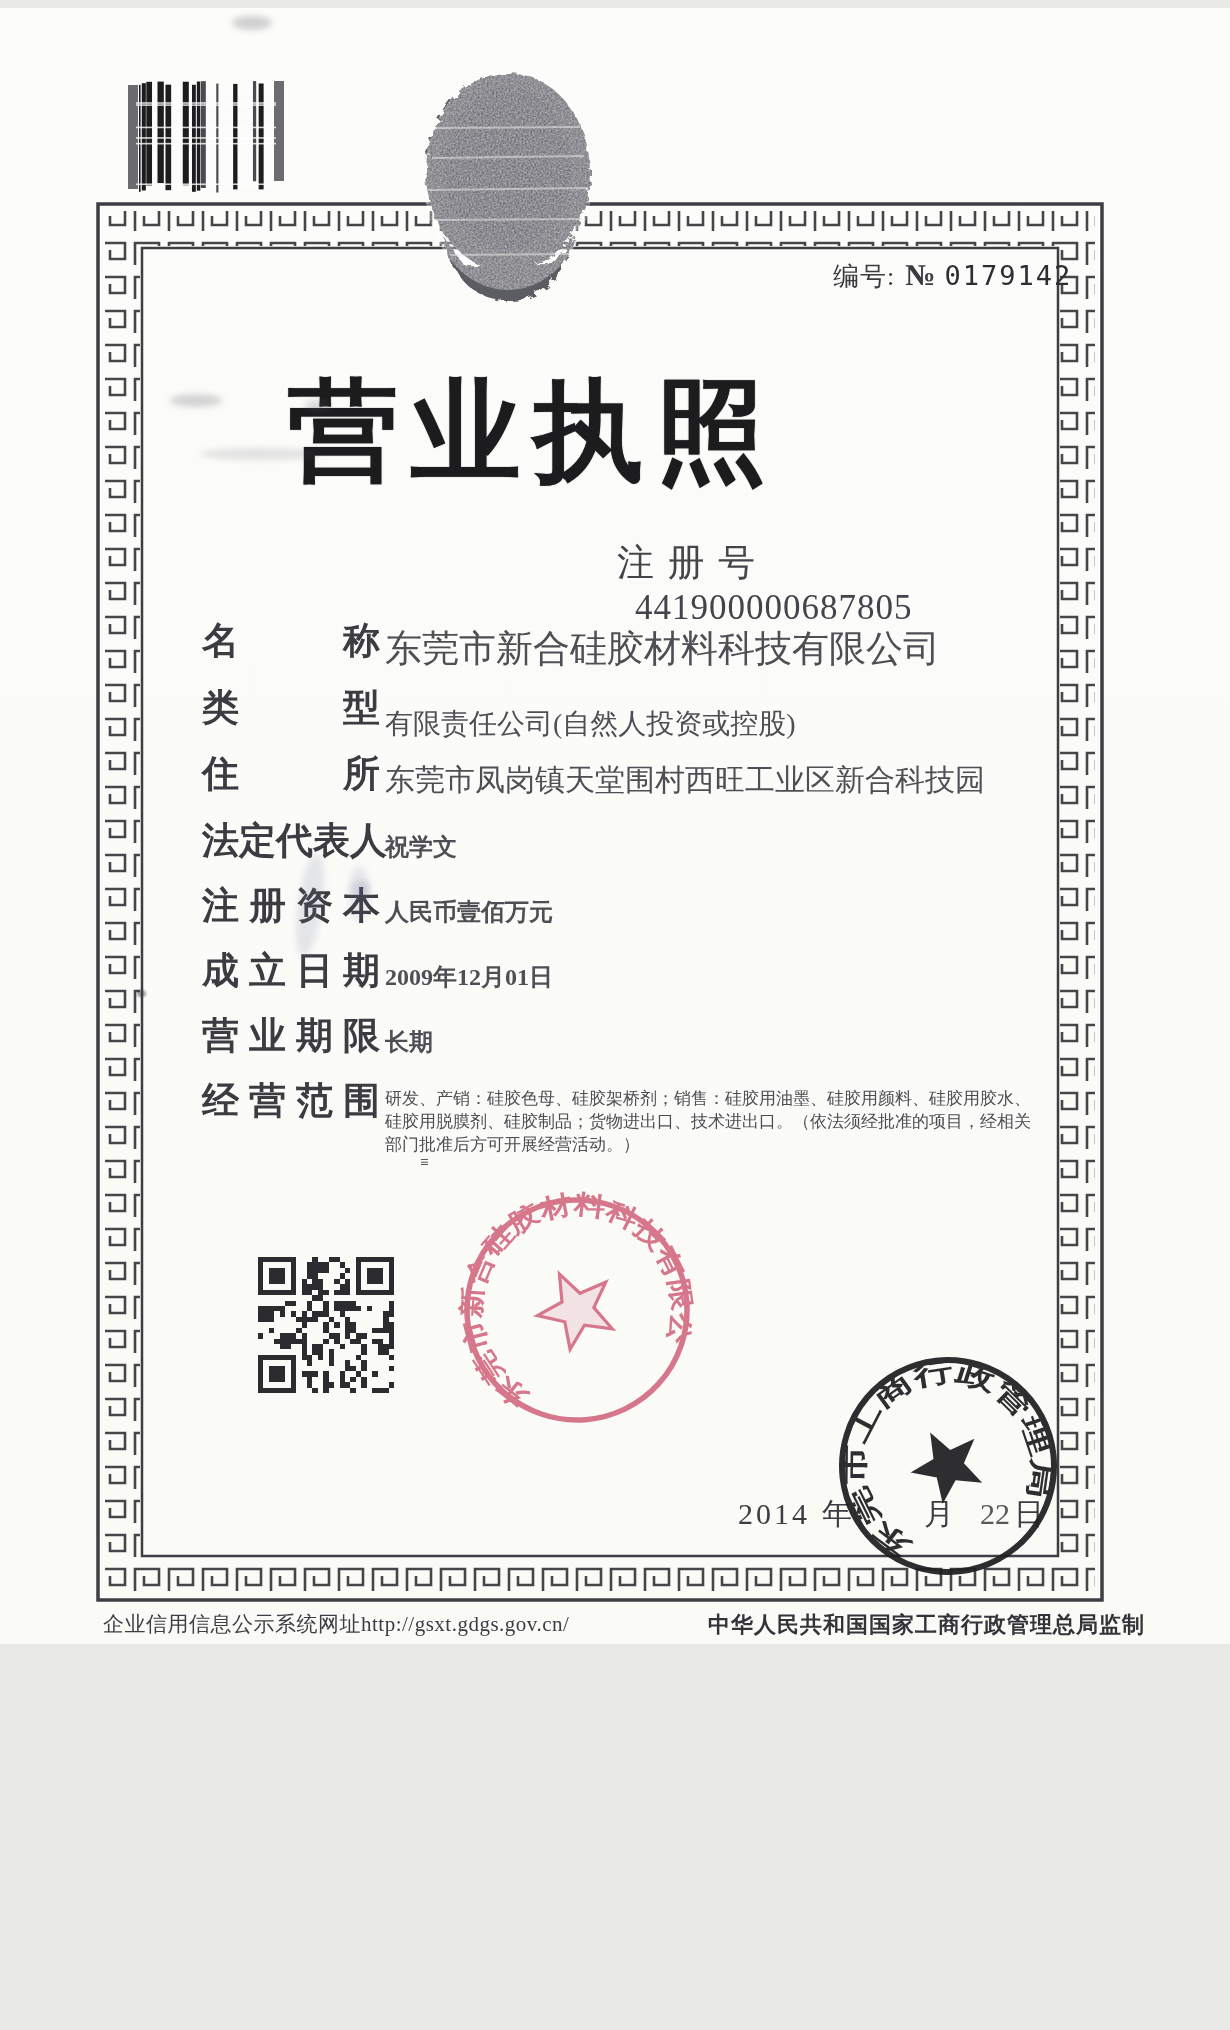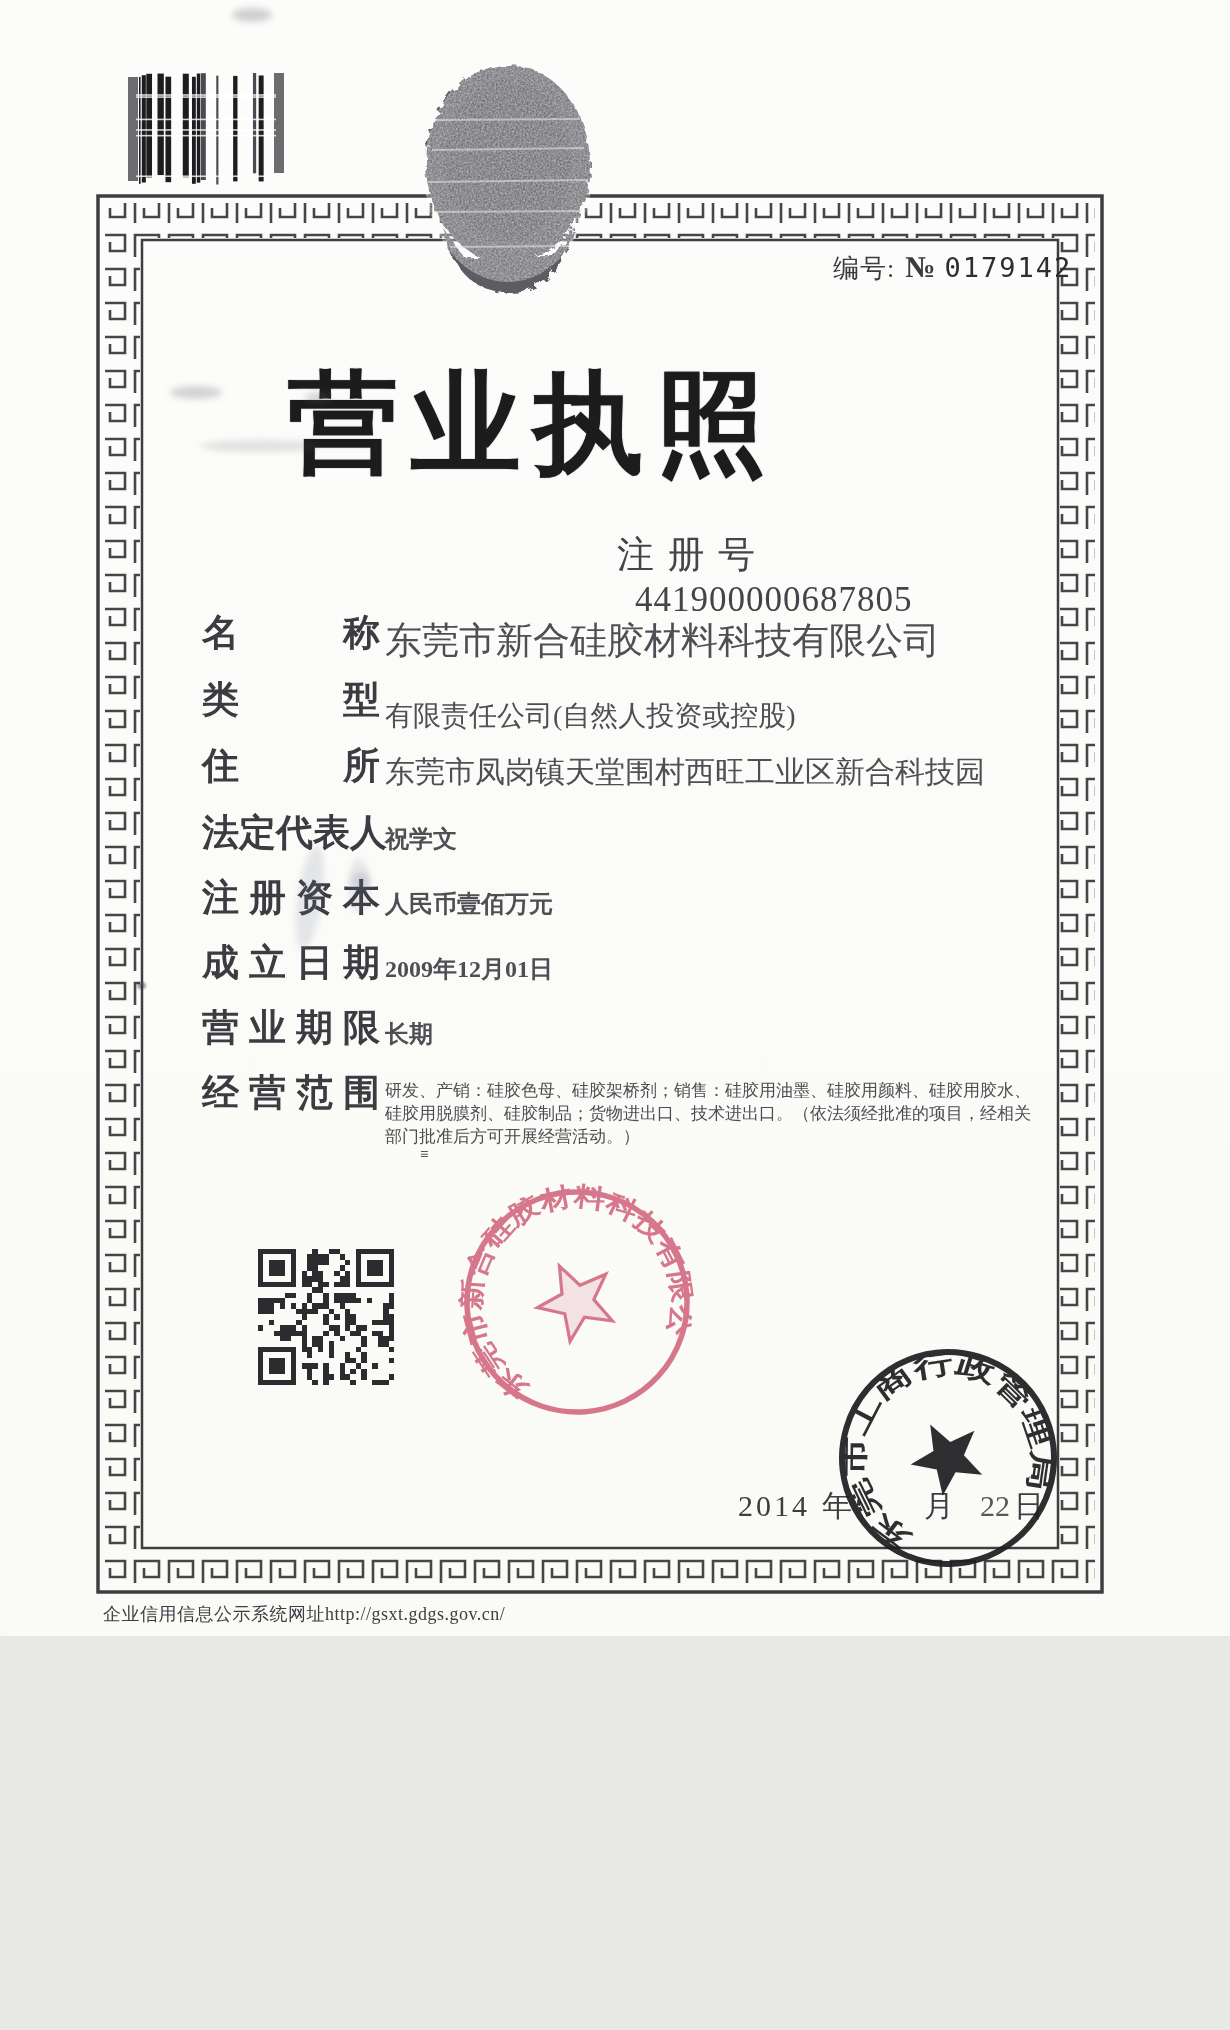--- a/index.html
+++ b/index.html
@@ -1,17 +1,17 @@
 <!DOCTYPE html>
 <html><head>
 <meta charset="utf-8">
 <style>
   html,body{margin:0;padding:0;background:#e8e8e6;}
   .page{
-    position:relative; width:1230px; height:1636px; margin:0 auto;
+    position:relative; width:1230px; height:1636px; margin:8px auto;
     background:
       radial-gradient(ellipse 140% 120% at 50% 40%, rgba(255,255,255,0) 60%, rgba(90,90,100,0.07) 100%),
       linear-gradient(#fcfcfa,#fafaf7);
     overflow:hidden;
     font-family:"Liberation Serif","DejaVu Serif",serif;
     color:#3c3c40;
   }
   .abs{position:absolute;}
   
   .smudge{position:absolute;border-radius:50%;filter:blur(3px);}
@@ -42,21 +42,21 @@
   .v-sm{font-size:24px;top:10px;font-weight:bold;}
   .v-scope{font-size:17px;line-height:23px;width:660px;white-space:normal;top:6px;color:#4c4c52;}
   
   .registry-label{top:1420px;left:612px;font-size:36px;font-weight:600;color:#39393f;letter-spacing:22px;white-space:nowrap;}
   .issue-date{top:1486px;left:738px;font-size:30px;color:#3c3c42;white-space:nowrap;}
   .issue-date .y{letter-spacing:3px;}
   .issue-date .u1{margin-left:12px;}
   .issue-date .u2{margin-left:72px;}
   .issue-date .d{margin-left:26px;opacity:.85;}
   .issue-date .u3{margin-left:4px;}
-  .footer-left{top:1602px;left:103px;font-size:18px;color:#3d3d44;letter-spacing:.5px;}
+  .footer-left{top:1602px;left:103px;font-size:21px;color:#3d3d44;letter-spacing:.5px;}
   .footer-right{top:1602px;left:708px;font-size:22px;font-weight:600;color:#333339;letter-spacing:1px;}
   svg text{font-family:"Liberation Serif","DejaVu Serif",serif;}
 </style>
 </head>
 <body>
 
 <div class="page">
 
   <svg class="abs" style="left:96px;top:194px;" width="1008" height="1400" viewBox="0 0 1008 1400">
     <defs>
@@ -509,20 +509,21 @@
       <circle r="106" fill="none" stroke-width="6" stroke="#1f1f22"></circle>
       <path id="blkArc" d="M -62 56 A 84 84 0 1 1 62 56" fill="none"></path>
       <text font-size="27" font-weight="700" fill="#1f1f22">
         <textPath href="#blkArc" startOffset="6" textLength="392" lengthAdjust="spacingAndGlyphs">东莞市工商行政管理局</textPath>
       </text>
       <path transform="scale(0.95)" d="M0,-40 L9.99,-13.75 L38.04,-12.36 L16.17,5.25 L23.51,32.36 L0,17 L-23.51,32.36 L-16.17,5.25 L-38.04,-12.36 L-9.99,-13.75 Z" fill="#1f1f22"></path>
     </g>
   </svg>
 
   <div class="abs footer-left">企业信用信息公示系统网址http://gsxt.gdgs.gov.cn/</div>
+  <div class="abs footer-right">中华人民共和国国家工商行政管理总局监制</div>
 
   <div class="smudge" style="left:170px;top:386px;width:52px;height:13px;background:rgba(90,90,100,.25);"></div>
   <div class="smudge" style="left:305px;top:392px;width:26px;height:11px;background:rgba(90,90,100,.22);"></div>
   <div class="smudge" style="left:200px;top:440px;width:120px;height:12px;background:rgba(95,95,105,.16);"></div>
   <div class="smudge" style="left:298px;top:845px;width:24px;height:105px;background:rgba(100,110,145,.16);transform:rotate(8deg);"></div>
   <div class="smudge" style="left:348px;top:858px;width:22px;height:55px;background:rgba(110,110,150,.13);"></div>
   <div class="smudge" style="left:352px;top:872px;width:18px;height:18px;background:rgba(90,100,140,.2);"></div>
   <div class="smudge" style="left:137px;top:982px;width:9px;height:7px;background:rgba(60,60,70,.5);filter:blur(1px);"></div>
   <div class="abs" style="left:420px;top:1146px;font-size:15px;font-weight:bold;color:#55555c;">≡</div>
   <div class="smudge" style="left:232px;top:8px;width:40px;height:14px;background:rgba(80,80,90,.25);"></div>

